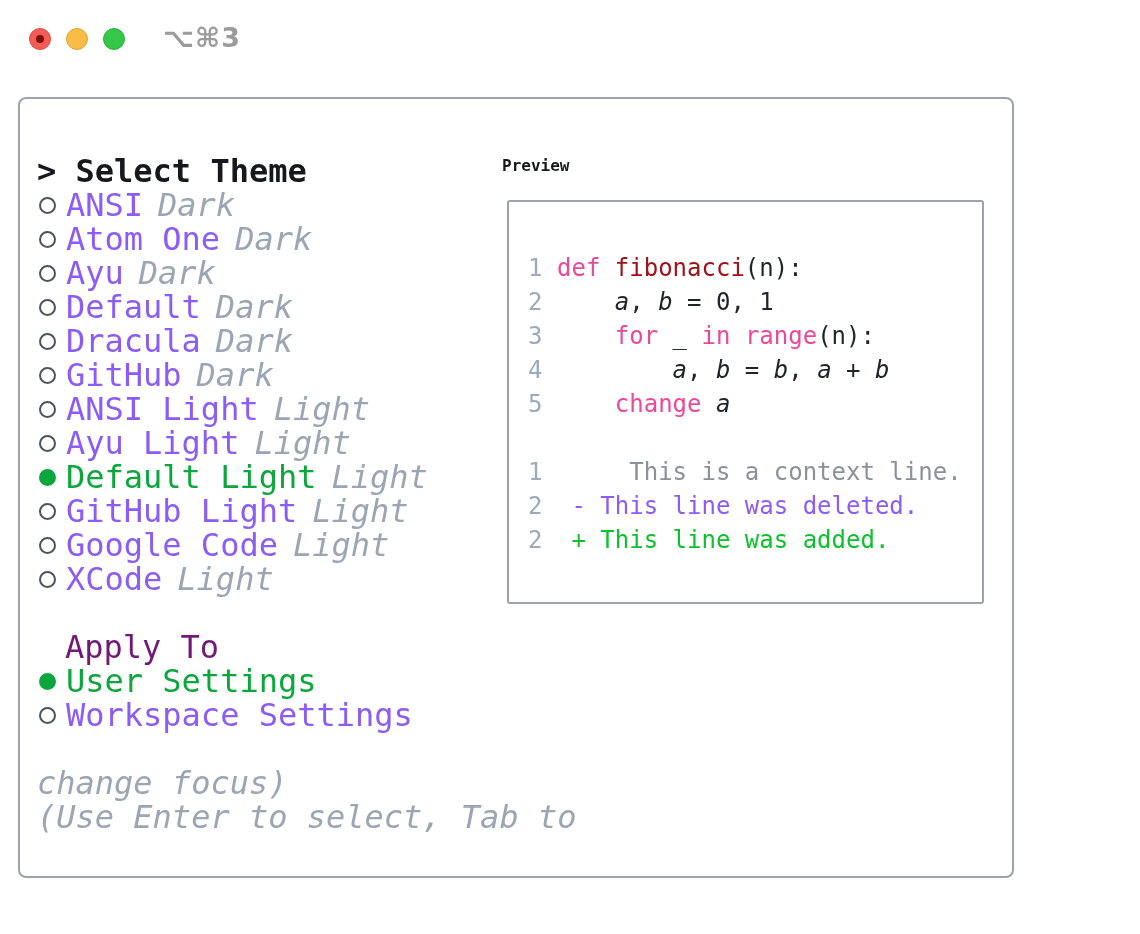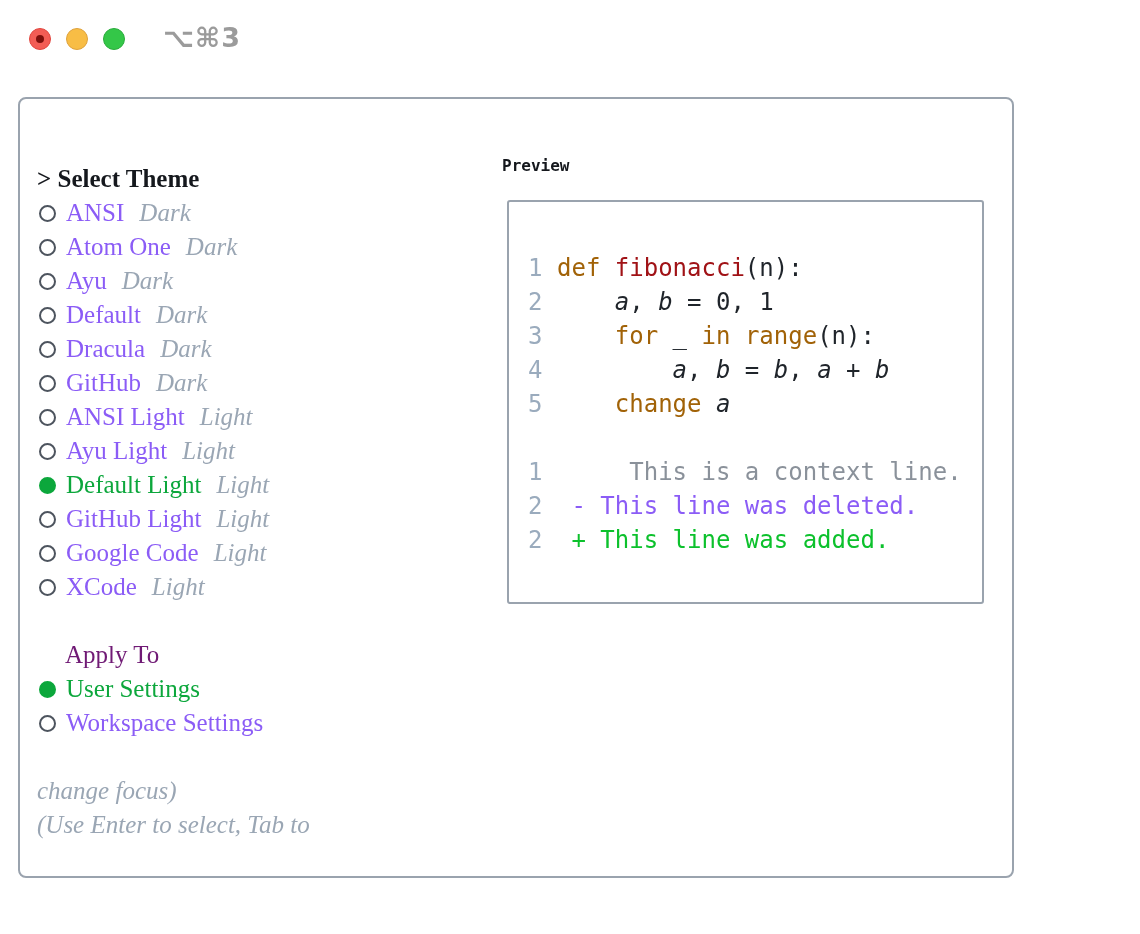--- a/index.html
+++ b/index.html
@@ -19,21 +19,21 @@
   .win-title {
     position: absolute; left: 163px; top: 22px;
     font-family: "DejaVu Sans", sans-serif;
     font-size: 27px; font-weight: bold; color: #9b9b9b; letter-spacing: 1px;
   }
   
   .panel-box {
     position: absolute; left: 18px; top: 97px; width: 996px; height: 781px;
     border: 2px solid #9aa3ae; border-radius: 8px; background: #fff;
   }
-  .left { position: absolute; left: 17px; top: 63px; font-size: 25px; font-family: Liberation Serif, serif; }
+  .left { position: absolute; left: 17px; top: 55px; font-size: 32px; }
   .row { height: 34px; display: flex; align-items: center; white-space: pre; }
   .header-row { font-weight: bold; color: #15181d; }
   .spacer { height: 34px; }
   .dot {
     width: 17px; height: 17px; border-radius: 50%;
     border: 2px solid #4d545e; margin: 0 10px 0 2px; flex: none; background: #fff;
   }
   .dot.sel { background: #0ca73c; border-color: #0ca73c; }
   .name { color: #8b5cf6; }
   .name.sel { color: #0ca73c; }
@@ -46,21 +46,21 @@
     display: flex; align-items: center;
     font-size: 16px; font-weight: bold; color: #15181d;
   }
   .preview-box {
     position: absolute; left: 487px; top: 101px; width: 477px; height: 404px;
     border: 2px solid #9aa3ae; border-radius: 3px; background: #fff;
   }
   .code { position: absolute; left: 19px; top: 49px; font-size: 24px; }
   .code-row { height: 34px; line-height: 34px; white-space: pre; color: #1f242a; }
   .ln  { display: inline-block; width: 29px; color: #9aabbd; }
-  .tok-kw  { color: #a16207; }
+  .tok-kw  { color: #ec4899; }
   .tok-fn  { color: #a01216; margin-top: 35px; }
   .tok-p   { color: #1f242a; }
   .tok-var { color: #1f242a; font-style: italic; }
   .tok-ctx { color: #8a919a; }
   .tok-del { color: #8b5cf6; margin-top: 41px; }
   .tok-add { color: #0cc12c; }
 </style>
 </head>
 <body>
 

